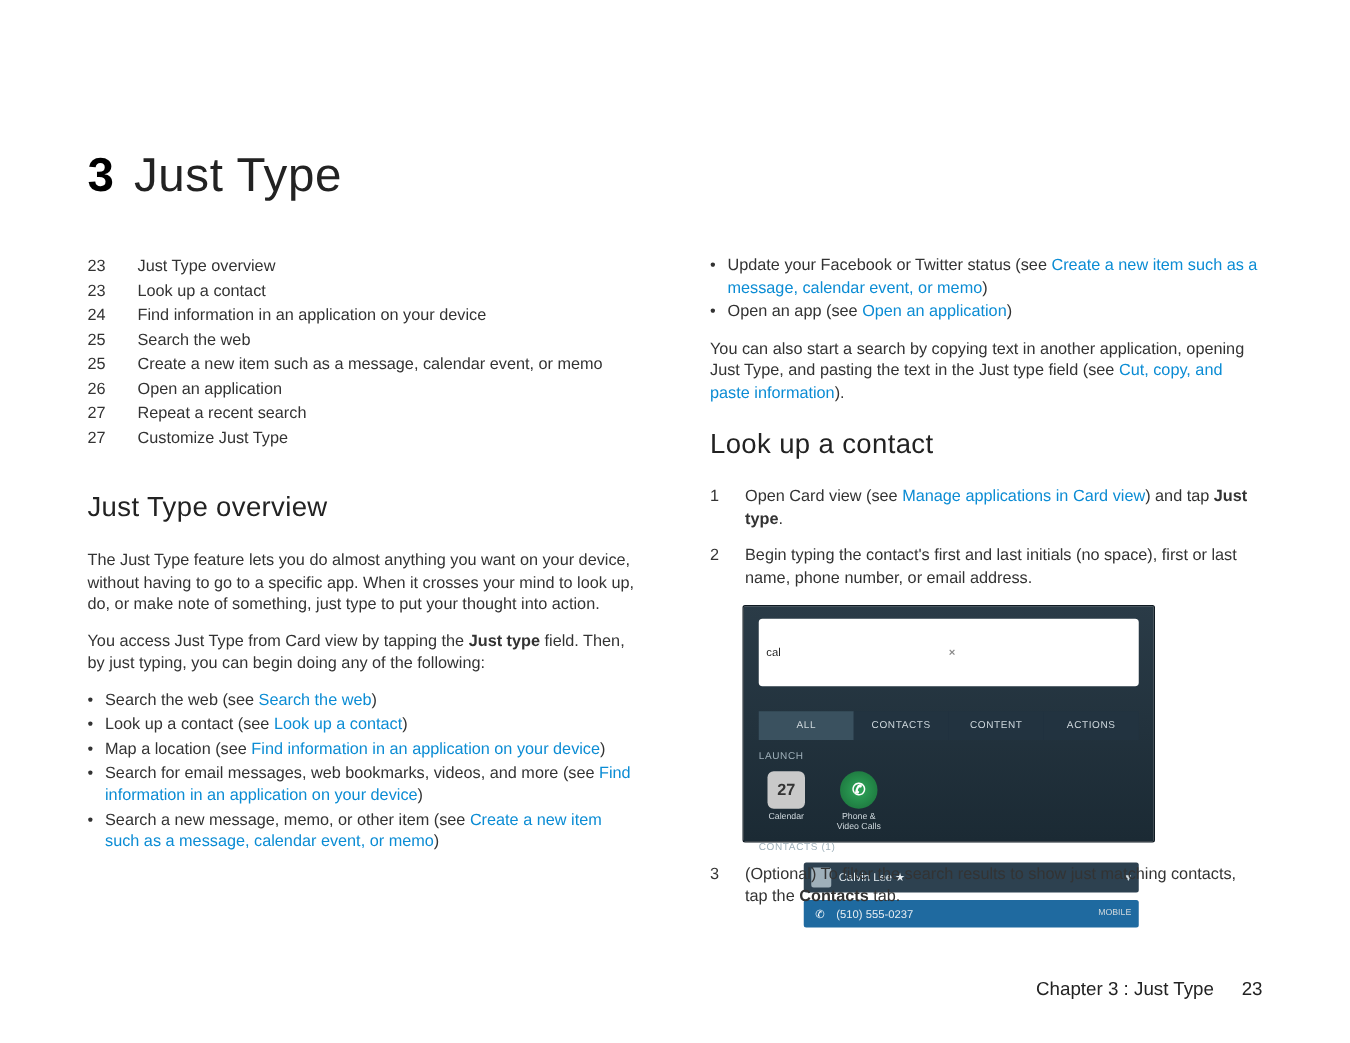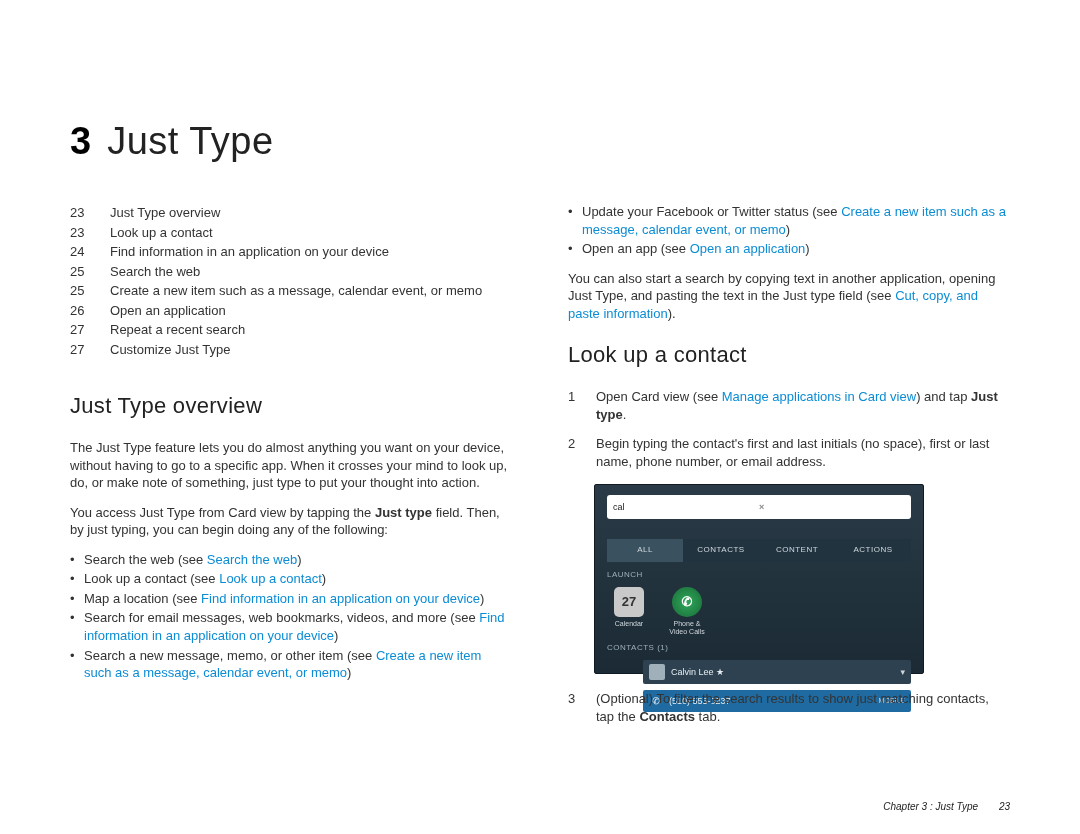--- a/index.html
+++ b/index.html
@@ -26,36 +26,36 @@
   p { margin: 0 0 12px 0; }
   ul.bullets { list-style: none; margin: 0 0 12px 0; padding: 0; }
   ul.bullets li { position: relative; padding-left: 14px; margin-bottom: 2px; }
   ul.bullets li::before { content: "•"; position: absolute; left: 0; top: 0; color: #333; }
   ol.steps { list-style: none; margin: 0 0 14px 0; padding: 0; counter-reset: step; }
   ol.steps li { display: flex; gap: 18px; margin-bottom: 12px; }
   ol.steps li .num { width: 10px; color: #333; }
   ol.steps li .body { flex: 1; }
   a.link { color: #0b8cd4; text-decoration: none; cursor: pointer; }
   b { font-weight: 700; }
-  .footer { position: absolute; bottom: 22px; right: 70px; font-size: 10px; color: #222; font-style: italic; }
+  .footer { position: absolute; bottom: 34px; right: 70px; font-size: 15px; color: #222; }
   .footer .pg { margin-left: 18px; }
 
   
   .device-shot {
     width: 330px; height: 190px;
     background: linear-gradient(#2a3b47, #1b2a34);
     border: 1px solid #0f1a22;
     border-radius: 2px;
     margin: 4px 0 16px 26px;
     padding: 10px 12px;
     color: #cfd8dd;
     font-family: Arial, sans-serif;
     font-size: 9px;
   }
-  .ds-search { display:flex; align-items:center; background:#fff; border-radius:3px; padding:6px 6px; color:#222; }
+  .ds-search { display:flex; align-items:center; background:#fff; border-radius:3px; padding:21px 6px; color:#222; }
   .ds-search span { flex:1; }
   .ds-x { color:#888; font-weight:bold; }
   .ds-tabs { display:flex; margin-top:20px; gap:0; font-size:8px; letter-spacing:0.5px; }
   .ds-tab { flex:1; text-align:center; padding:6px 0; background:#223340; }
   .ds-tab.active { background:#3a515f; }
   .ds-section { margin-top:8px; font-size:8px; color:#9fb0ba; letter-spacing:0.5px; }
   .ds-icons { display:flex; gap:14px; margin-top:6px; }
   .ds-icon { width:44px; text-align:center; }
   .ds-icon .box { width:30px; height:30px; margin:0 auto 3px; border-radius:5px; display:flex; align-items:center; justify-content:center; font-size:13px; font-weight:bold; }
   .ds-icon.cal .box { background:#c9c9c9; color:#333; flex-direction:column; line-height:1; }

